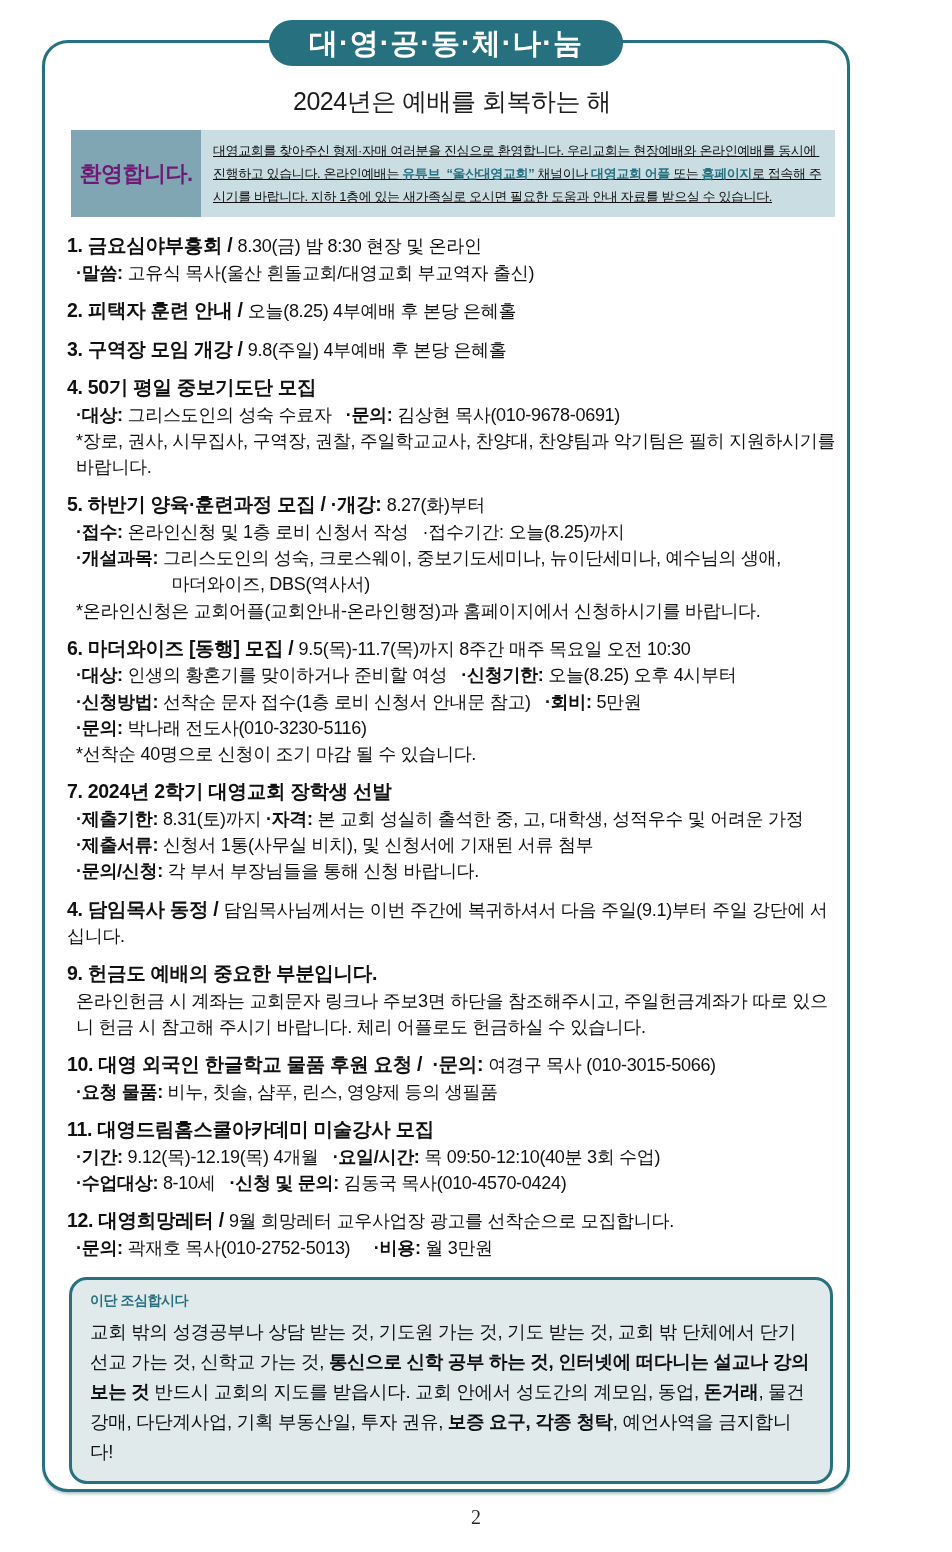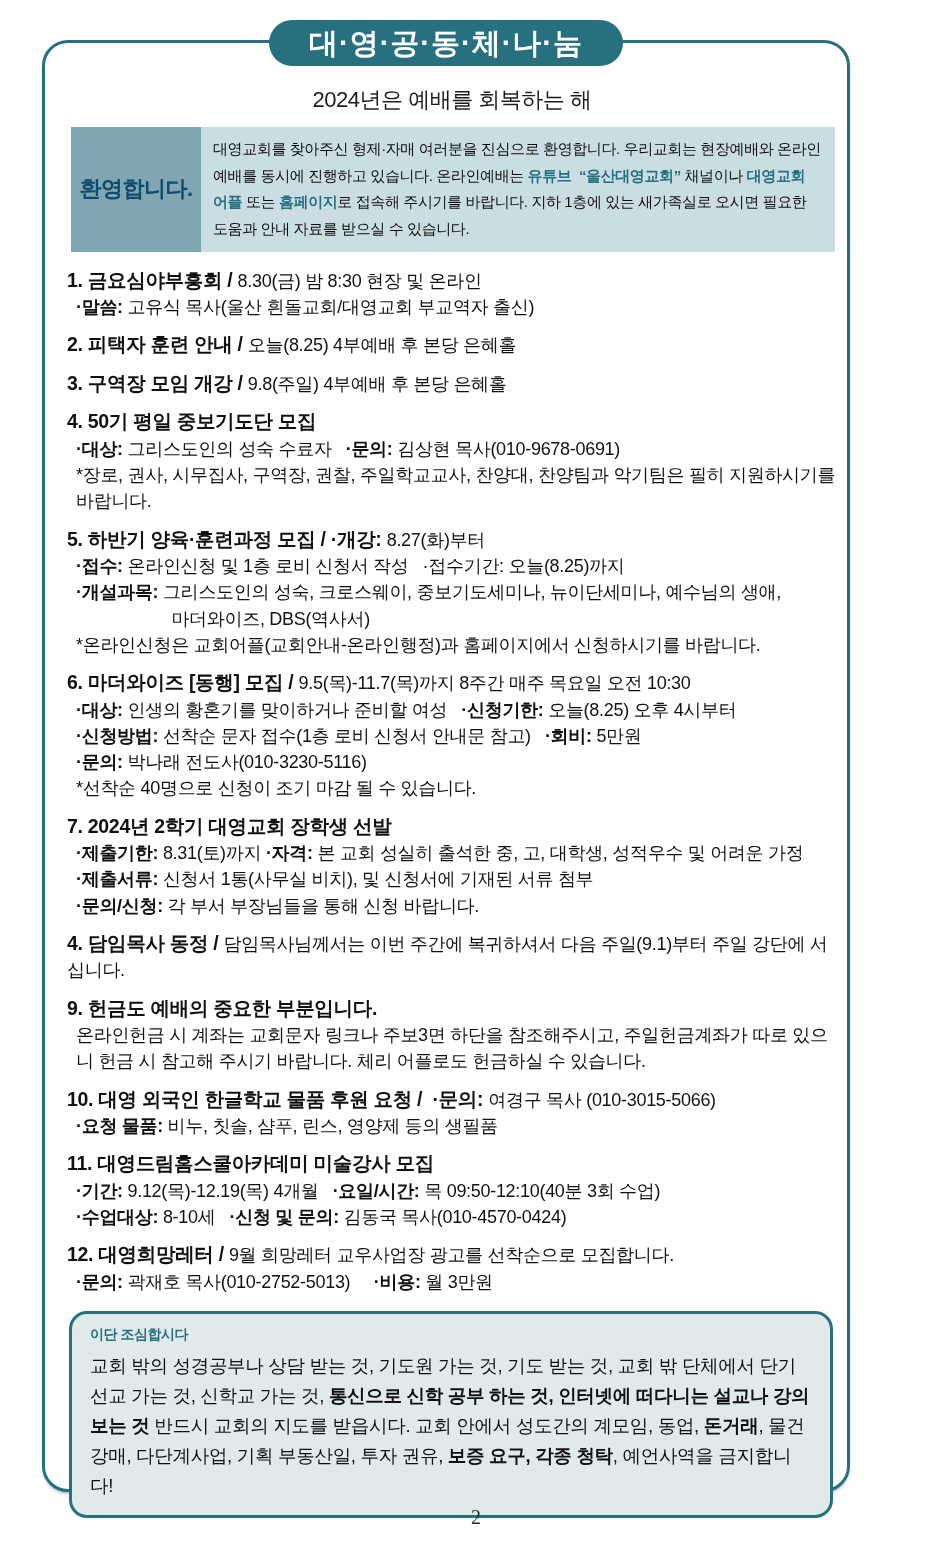--- a/index.html
+++ b/index.html
@@ -28,34 +28,34 @@
 
   .title-pill{
     position:absolute;left:50%;top:-23px;transform:translateX(-50%);
     background:var(--accent-teal);color:#fff;
     border-radius:24px;height:46px;line-height:46px;
     padding:0 40px;font-size:29px;font-weight:800;letter-spacing:1px;
     white-space:nowrap;
   }
 
   .subtitle{
-    text-align:center;font-size:22px;font-weight:500;color:#1c1c1c;
+    text-align:center;font-size:25px;font-weight:500;color:#1c1c1c;
     margin:0 0 12px 0;letter-spacing:-0.5px;
   }
 
   .welcome{display:flex;margin:0 2px 14px 4px;}
   .welcome-label{
     flex:0 0 130px;background:var(--welcome-label-bg);
     display:flex;align-items:center;justify-content:center;
-    font-size:22px;font-weight:800;color:#0c4a6e;letter-spacing:-0.5px;
+    font-size:22px;font-weight:800;color:#701a75;letter-spacing:-0.5px;
   }
   .welcome-text{
     flex:1;background:var(--welcome-text-bg);
-    padding:9px 12px;font-size:15px;line-height:1.78;color:#0e0e0e;
-    letter-spacing:-0.4px;white-space:pre-wrap;
+    padding:9px 12px;font-size:13px;line-height:1.78;color:#0e0e0e;
+    letter-spacing:-0.4px;white-space:pre-wrap;text-decoration:underline;
   }
 
   .announcements{margin:0;}
   .item{margin-bottom:10px;}
   .item-heading{
     font-size:18px;line-height:1.46;letter-spacing:-0.3px;white-space:pre-wrap;
   }
   .item-heading .b{font-size:19.5px;margin-top:31px;}
   .item-line{
     font-size:18px;line-height:1.46;letter-spacing:-0.3px;

